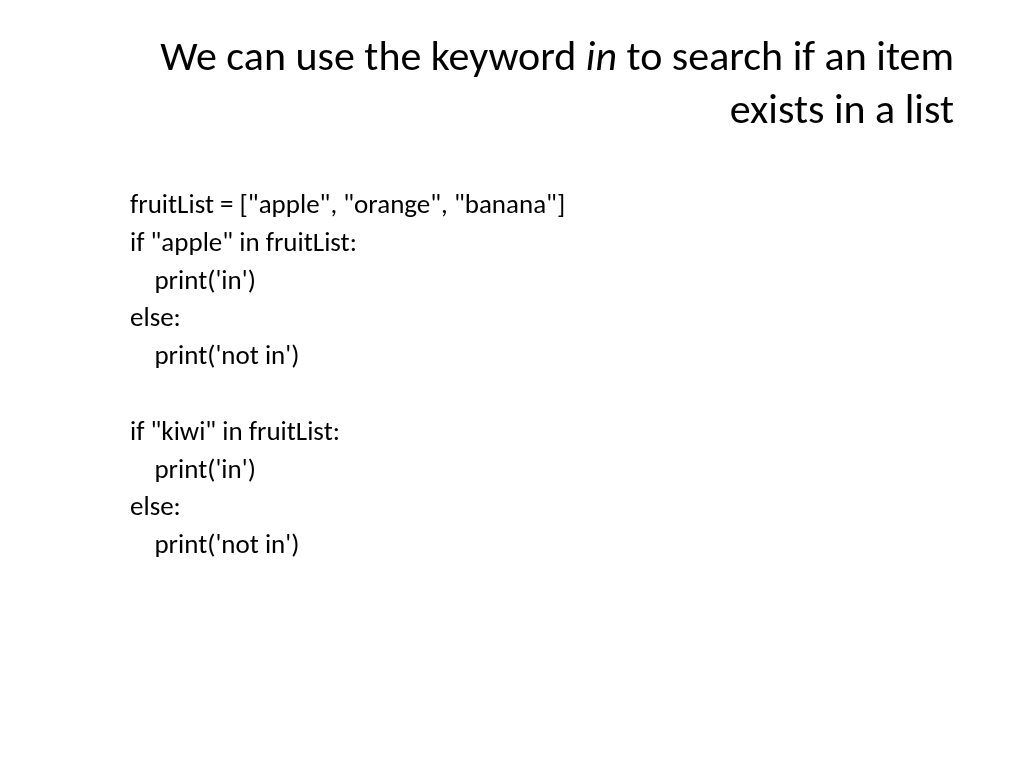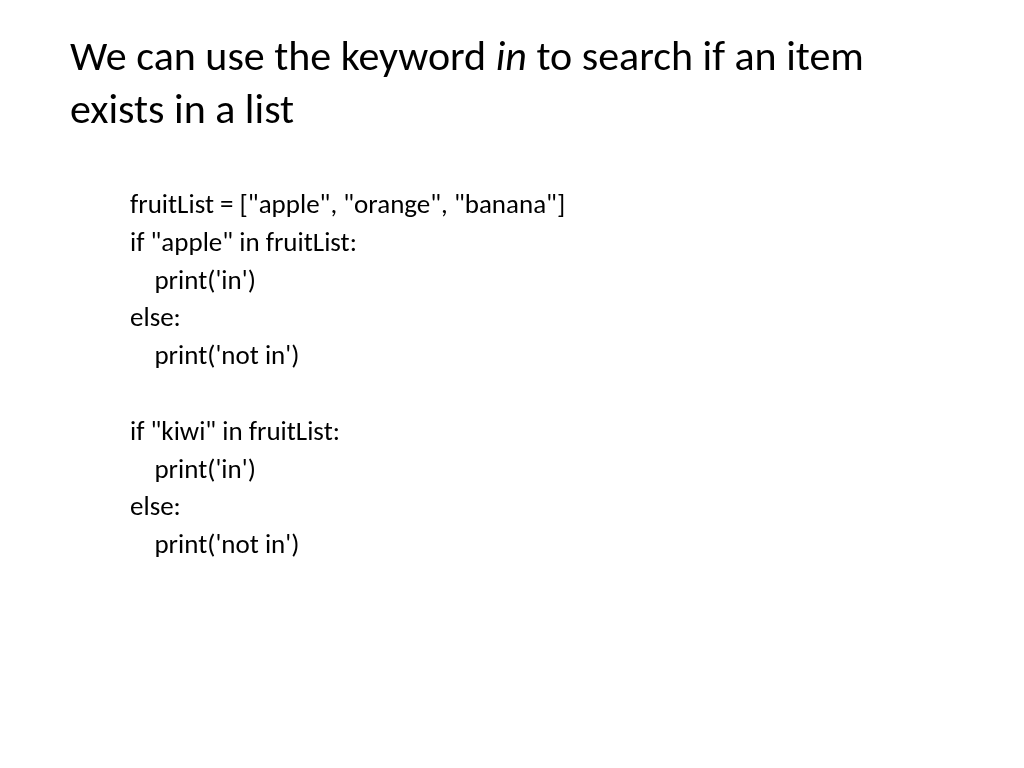--- a/index.html
+++ b/index.html
@@ -10,21 +10,21 @@
     body {
       width: 1024px;
       height: 768px;
       background: #ffffff;
       font-family: Calibri, 'Segoe UI', Arial, sans-serif;
       color: #000000;
       padding: 30px 70px;
     }
     .title {
       font-size: 42px;
-      text-align: left;
+      text-align: right;
       line-height: 1.25;
       margin-bottom: 50px;
       font-weight: 400;
     }
     .title .keyword {
       font-style: italic;
     }
     .code-block {
       font-size: 27px;
       line-height: 1.4;

